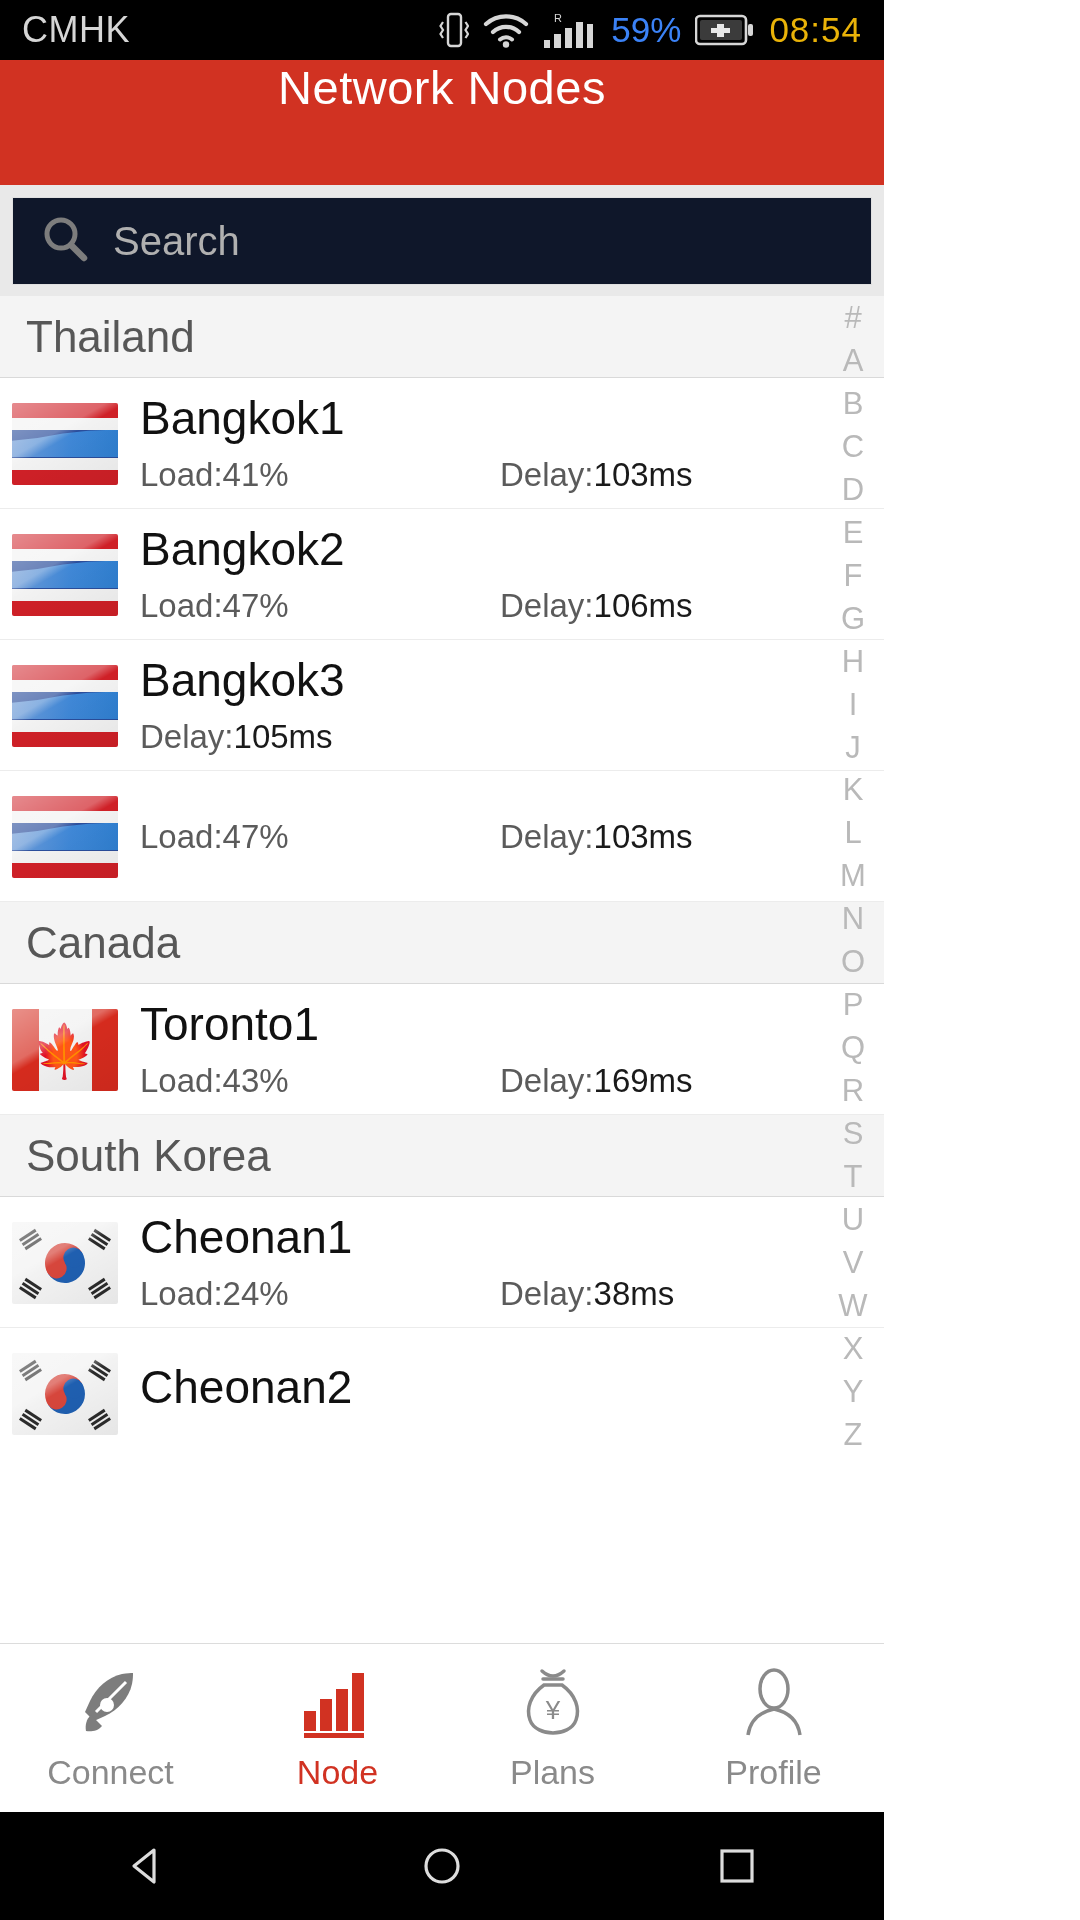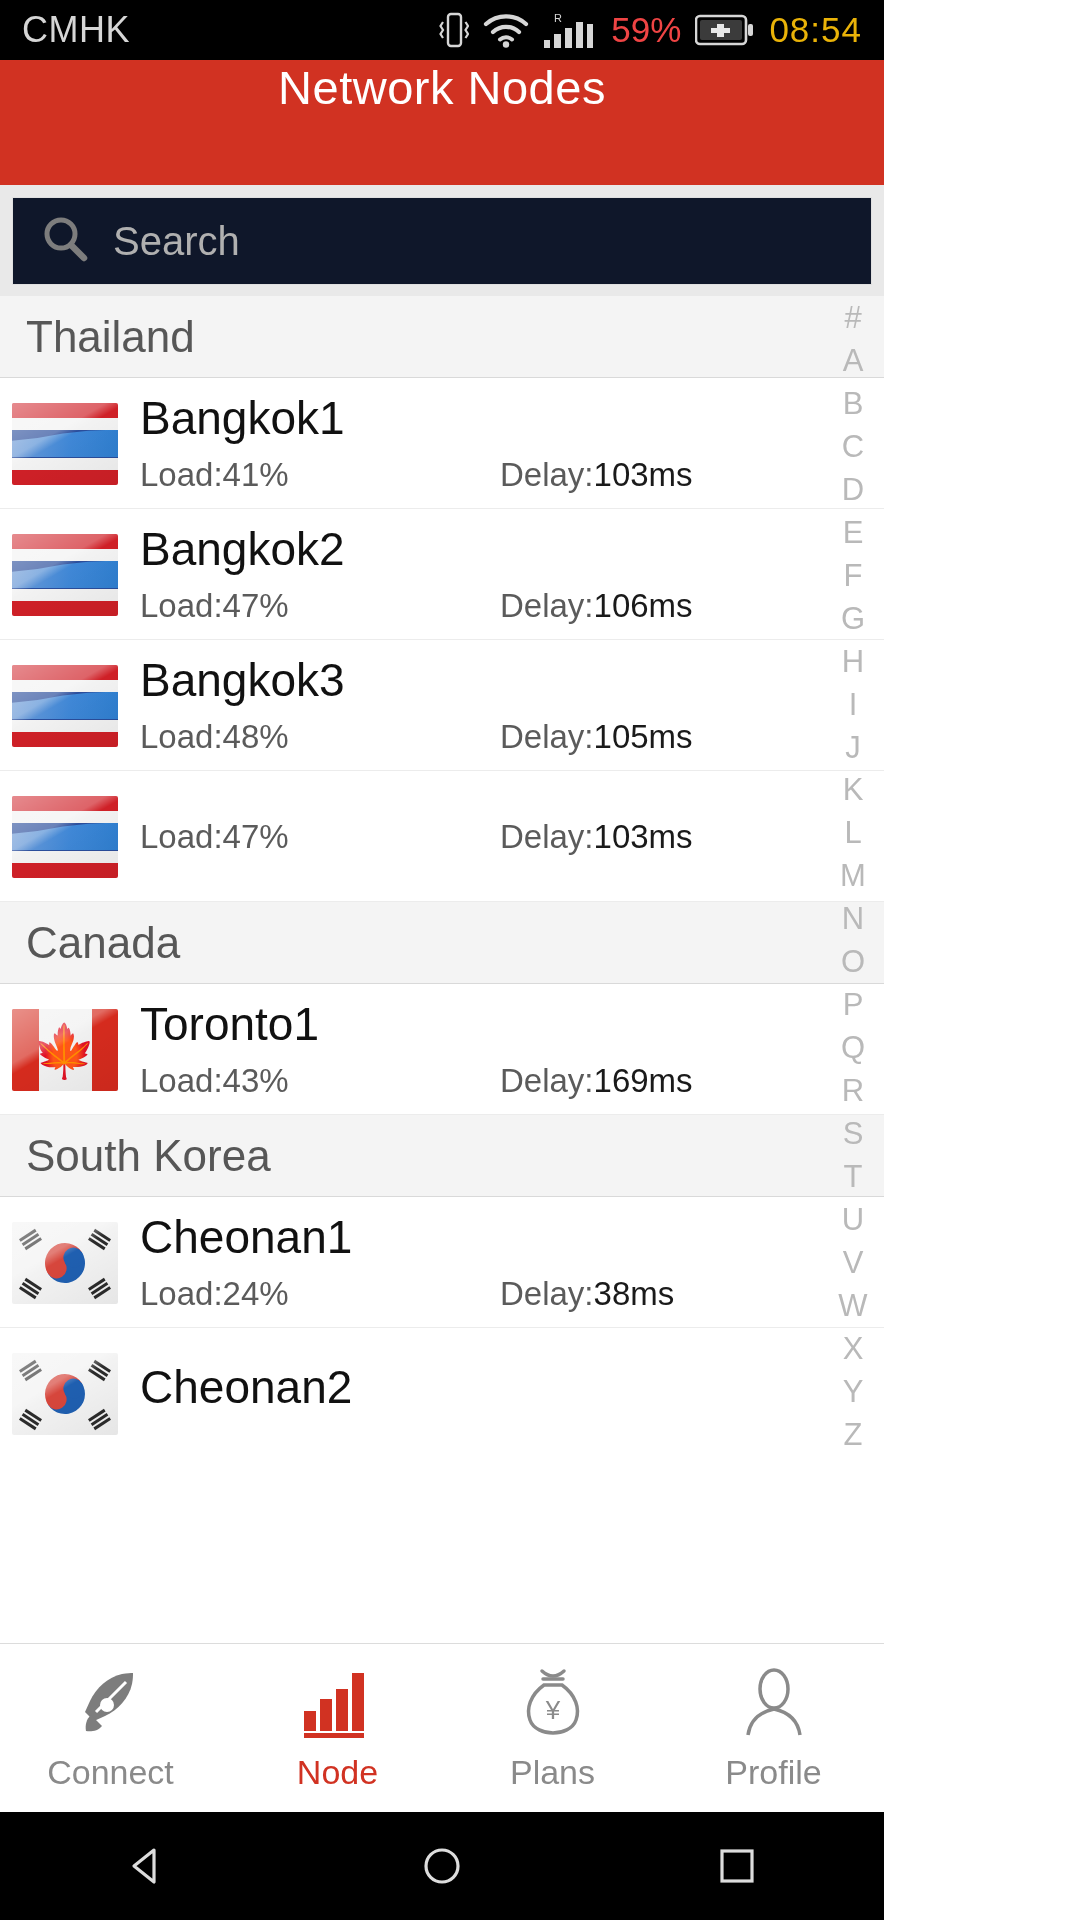--- a/index.html
+++ b/index.html
@@ -12,21 +12,21 @@
   #phone { position:relative; width:884px; height:1920px; background:#fff; }
 
   
   .statusbar{
     position:relative; height:60px; background:#000; color:#d8d8d8;
     display:flex; align-items:center; padding:0 22px;
   }
   .carrier{ font-size:36px; letter-spacing:.5px; color:#d6d6d6; }
   .sb-right{ margin-left:auto; display:flex; align-items:center; gap:14px; }
   .sb-icon{ display:flex; align-items:center; }
-  .pct{ font-size:35px; color:#ef4444; }
+  .pct{ font-size:35px; color:#3b82f6; }
   .clock{ font-size:35px; color:#eab308; letter-spacing:1px; }
 
   
   .titlebar{
     height:125px; background:#d13222; display:flex;
     align-items:flex-start; justify-content:center;
   }
   .titlebar h1{ color:#fff; font-size:47px; font-weight:400; letter-spacing:.5px; }
 
   
@@ -229,21 +229,20 @@
     </div>
 
     <div class="row">
       <div class="flag flag-th">
           <div class="wave"></div>
           <div class="gloss"></div>
         </div>
       <div class="rowtext">
         <div class="nodename">Bangkok3</div>
         <div class="metrics">
-          <div class="load">Load:48%</div>
           <div class="delay"><span>Delay:</span><b>105ms</b></div>
         </div>
       </div>
     </div>
 
     <div class="row">
       <div class="flag flag-th">
           <div class="wave"></div>
           <div class="gloss"></div>
         </div>

